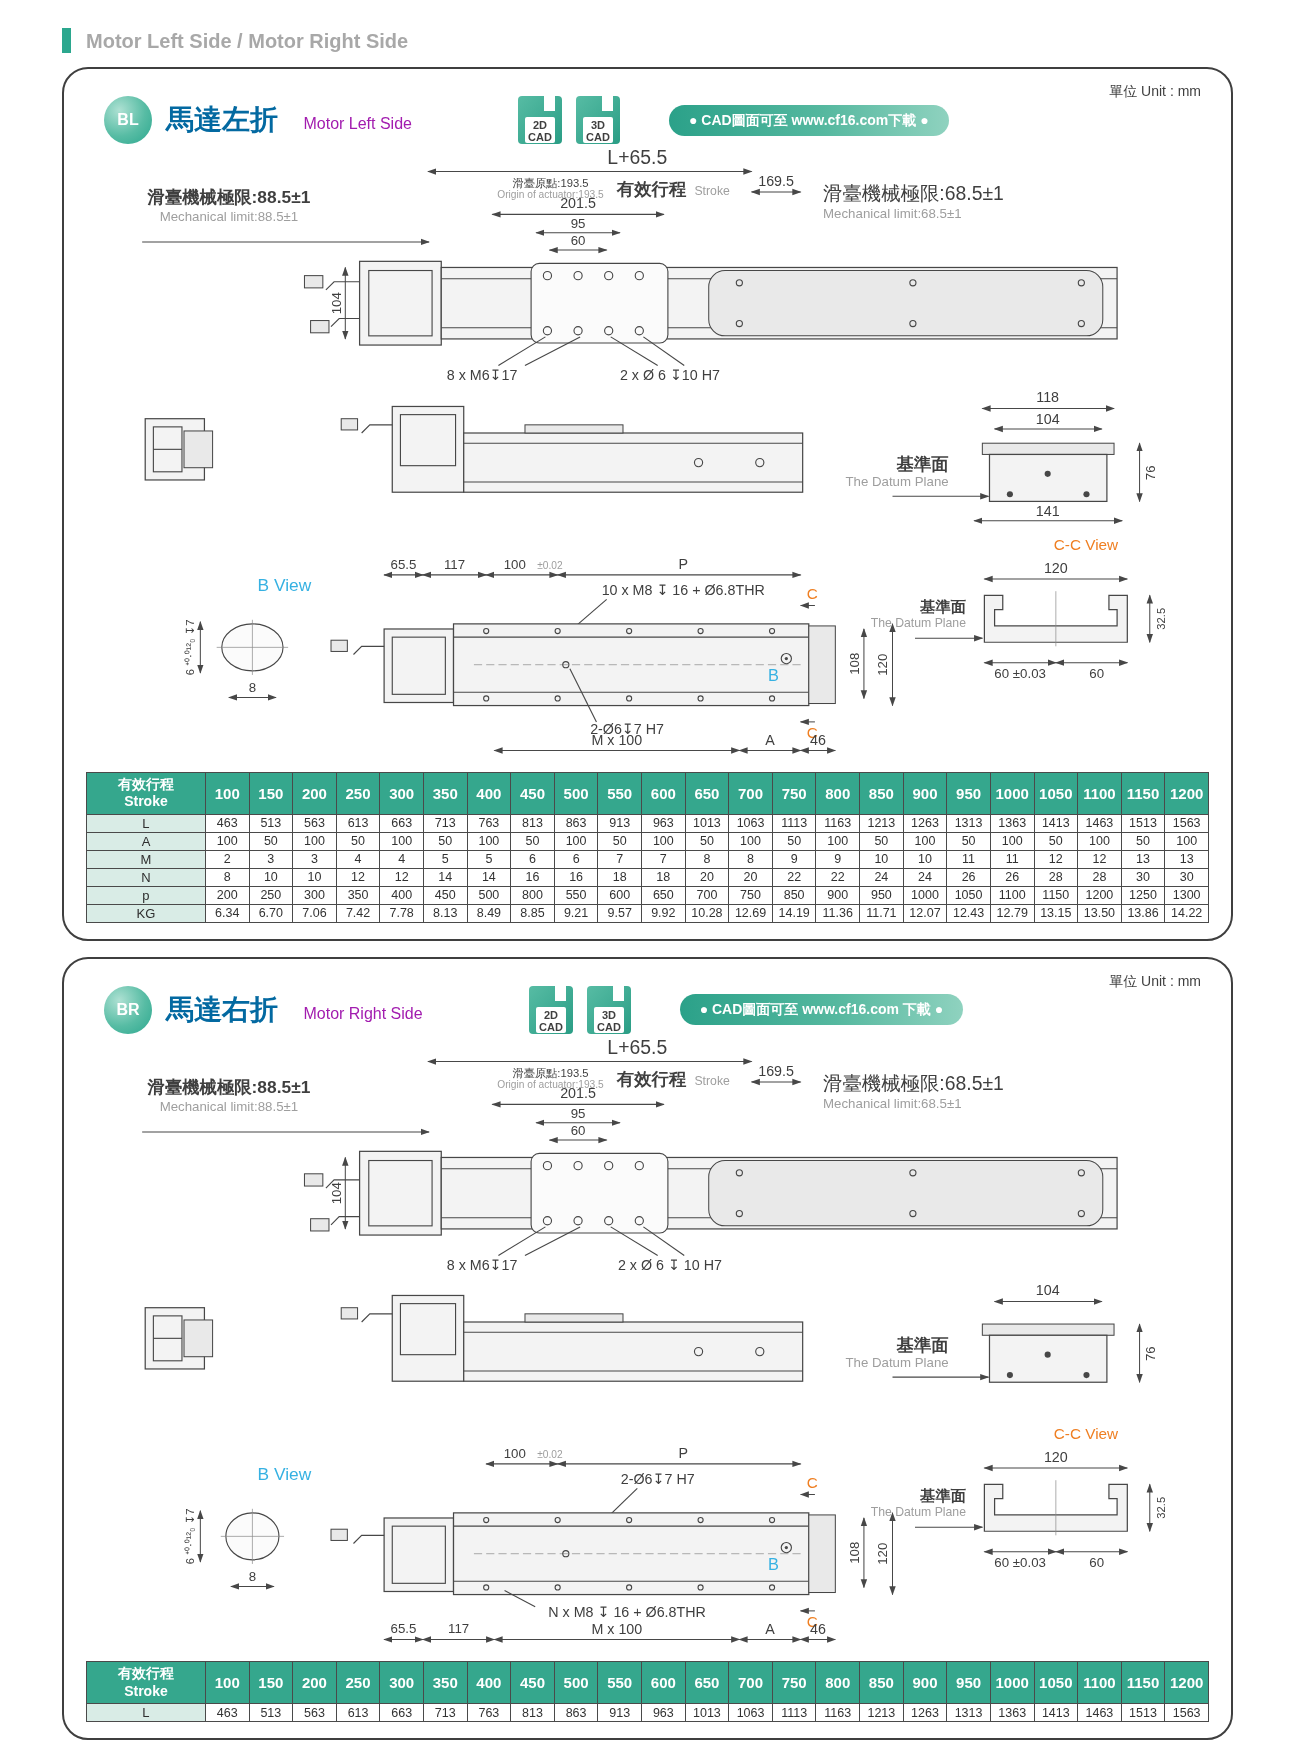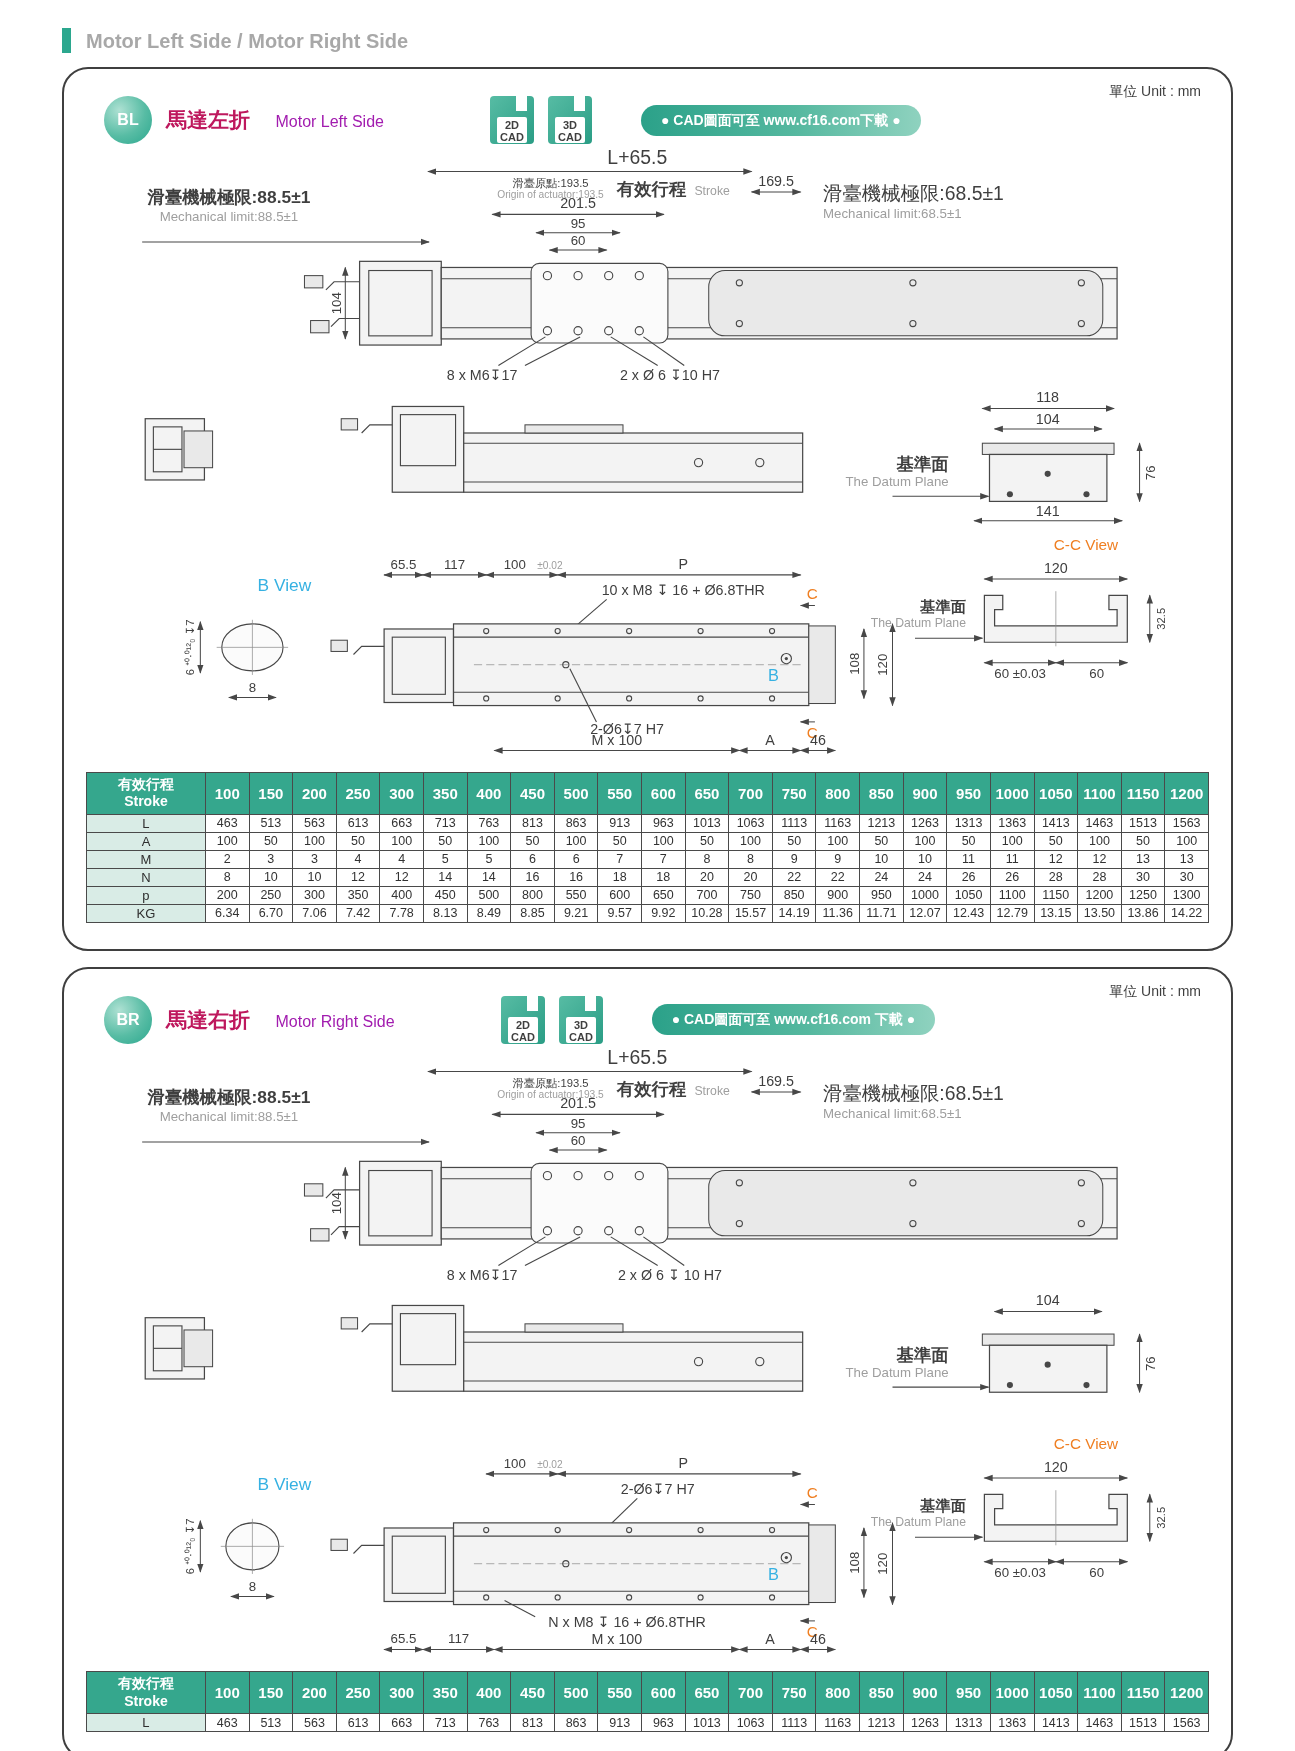--- a/index.html
+++ b/index.html
@@ -5,26 +5,26 @@
   * { margin:0; padding:0; box-sizing:border-box; }
   body { width:1295px; background:#fff; font-family:"Liberation Sans",sans-serif; padding:28px 62px 20px 62px; }
 
   
   .page-head { display:flex; align-items:stretch; margin-bottom:14px; }
   .accent-bar { width:9px; background:#2ba78e; margin-right:15px; }
   .page-head h1 { font-size:33px; font-weight:700; color:#4c4c4c; line-height:1.15; }
   .page-head .sub { font-size:20px; font-weight:700; color:#a8a8a8; margin-top:2px; }
 
   
-  .panel { position:relative; border:2px solid #3f3f3f; border-radius:26px; padding:12px 22px 26px 22px; margin-bottom:16px; }
+  .panel { position:relative; border:2px solid #3f3f3f; border-radius:26px; padding:12px 22px 16px 22px; margin-bottom:16px; }
   .unit { position:absolute; top:14px; right:30px; font-size:14px; color:#3f3f3f; }
   .panel-head { display:flex; align-items:center; margin:14px 0 2px 18px; }
   .badge { width:48px; height:48px; border-radius:50%; background:radial-gradient(circle at 32% 30%, #aee1d3, #57bca4 55%, #2ba78e); color:#fff; font-size:16px; font-weight:700; display:flex; align-items:center; justify-content:center; flex:0 0 auto; }
   .ptitle { margin-left:14px; white-space:nowrap; }
-  .ptitle .zh { font-size:21px; font-weight:700; color:#be185d; }
+  .ptitle .zh { font-size:28px; font-weight:700; color:#0369a1; }
   .ptitle .en { font-size:16px; color:#a21caf; margin-left:21px; }
   .floppies { display:flex; gap:12px; margin-left:105px;align-items:flex-end; }
   .floppy { width:46px; height:50px; }
   .pill { margin-left:48px; height:31px; line-height:31px; border-radius:16px; padding:0 20px; background:linear-gradient(90deg,#2ba189,#55b89f 55%,#8fd2bf); color:#fff; font-size:14px; font-weight:700; white-space:nowrap; }
 
   svg { display:block; }
   svg text { font-family:"Liberation Sans",sans-serif; fill:#3f3f3f; }
   .ln { stroke:#474747; stroke-width:1.1; fill:none; }
   .fl { fill:#f3f3f3; stroke:#474747; stroke-width:1.2; }
   .fl2 { fill:#e9e9e9; stroke:#474747; stroke-width:1; }
@@ -463,21 +463,21 @@
           <td>7.06</td>
           <td>7.42</td>
           <td>7.78</td>
           <td>8.13</td>
           <td>8.49</td>
           <td>8.85</td>
           <td>9.21</td>
           <td>9.57</td>
           <td>9.92</td>
           <td>10.28</td>
-          <td>15.57</td>
+          <td>12.69</td>
           <td>14.19</td>
           <td>11.36</td>
           <td>11.71</td>
           <td>12.07</td>
           <td>12.43</td>
           <td>12.79</td>
           <td>13.15</td>
           <td>13.50</td>
           <td>13.86</td>
           <td>14.22</td>

